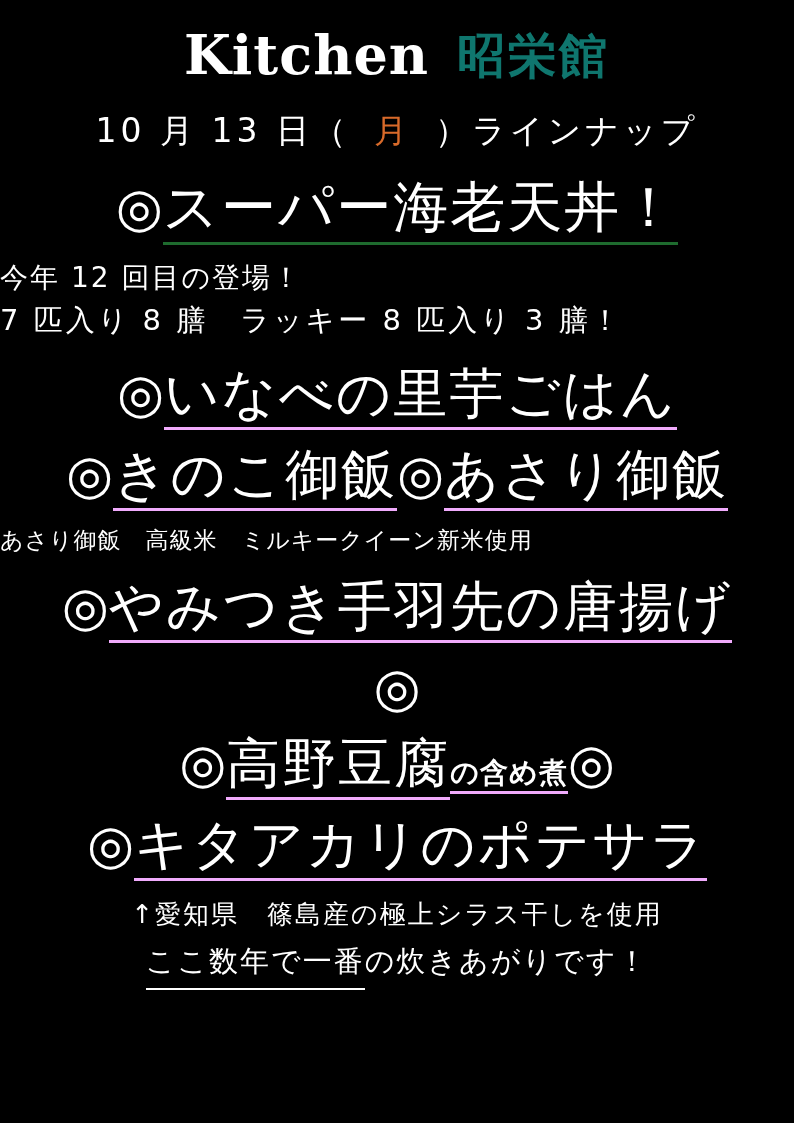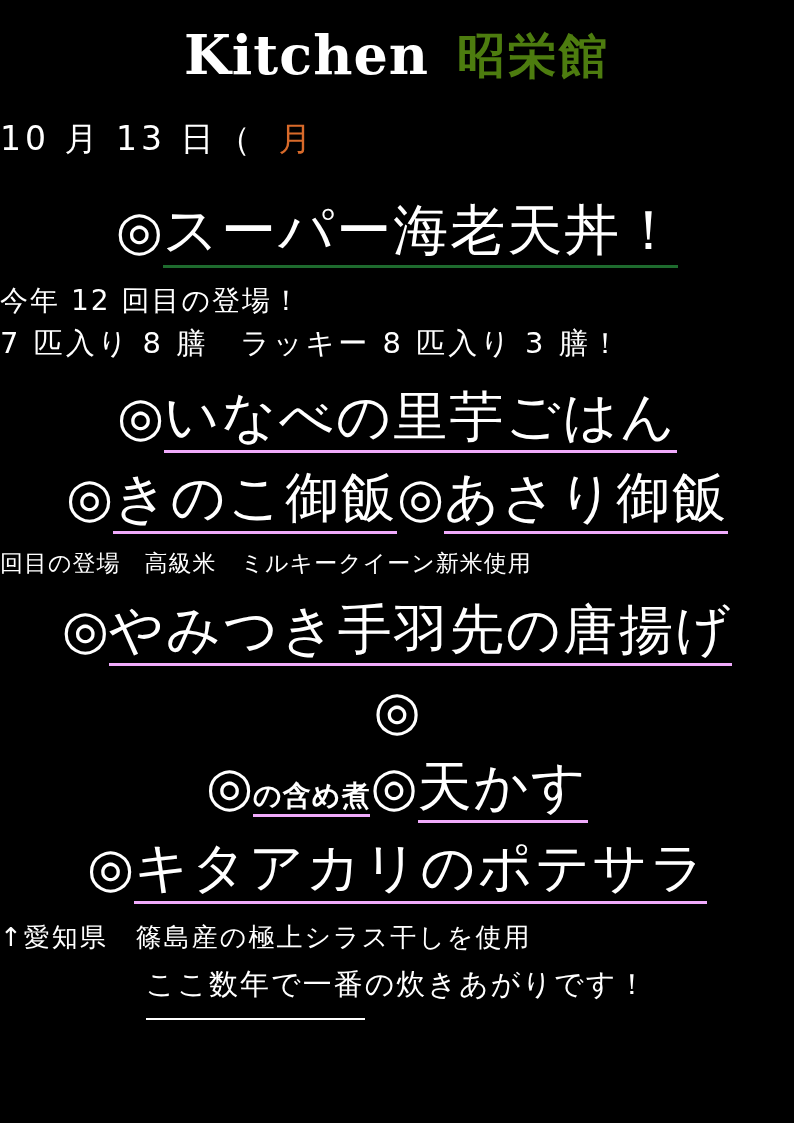--- a/index.html
+++ b/index.html
@@ -38,29 +38,30 @@
     letter-spacing: 1px;
     line-height: 1.1;
     color: #ffffff;
   }
   .title-jp {
     font-family: "DejaVu Serif", "Liberation Serif", serif;
     font-weight: bold;
     font-size: 48px;
     letter-spacing: 3px;
     line-height: 1.1;
-    color: #4d7c0f;
+    color: #0f766e;
   }
 
   
   .date-row {
-    margin-top: 32px;
+    margin-top: 24px;
     font-size: 33px;
     letter-spacing: 4px;
     display: flex;
+    justify-content: center;
     align-items: baseline;
     gap: 24px;
   }
   .date-row .accent { color: #d86a2a; }
 
   
   .menu-line {
     display: flex;
     justify-content: center;
     align-items: baseline;
@@ -74,21 +75,21 @@
     padding-bottom: 2px;
   }
   .menu-text.big { font-size: 55px; }
   .menu-text.sub-inline {
     font-size: 28px;
     letter-spacing: 1px;
     font-weight: bold;
   }
 
   .u-red { border-bottom: 3px solid #f0abfc; }
-  .u-green { border-bottom: 3px solid #1e6b2e; margin-top: 15px; }
+  .u-green { border-bottom: 3px solid #1e6b2e; }
 
   
   .mark {
     font-size: 54px;
     line-height: 1.15;
   }
 
   
   .note {
     text-align: left;
@@ -100,48 +101,50 @@
     font-size: 23px;
     letter-spacing: 1px;
   }
   .note.wide {
     font-size: 29px;
     letter-spacing: 3px;
   }
   .note.tight { margin-top: 4px; }
 
   .footer-note {
+    text-align: center;
     font-size: 26px;
     letter-spacing: 2px;
     margin-top: 16px;
   }
   .footer-note2 {
     text-align: center;
     font-size: 29px;
     letter-spacing: 2px;
     margin-top: 10px;
   }
   .uline-part {
     border-bottom: 2px solid #ffffff;
-    padding-bottom: 17px;
+    padding-bottom: 10px;
   }
 </style>
 </head>
 <body>
 
 <div class="poster">
 
   <div class="title-row">
     <div class="title-en">Kitchen</div>
     <div class="title-jp">昭栄館</div>
   </div>
 
   <div class="date-row">
     <span>10 月 13 日（</span>
     <span class="accent">月</span>
+    <span>）ラインナップ</span>
   </div>
 
   <div class="menu-line" style="margin-top:22px;">
     <span class="mark">◎</span>
     <span class="menu-text big u-green">スーパー海老天丼！</span>
   </div>
 
   <div class="note">今年 12 回目の登場！</div>
   <div class="note wide tight">7 匹入り 8 膳　ラッキー 8 匹入り 3 膳！</div>
 
@@ -150,36 +153,36 @@
     <span class="menu-text u-red">いなべの里芋ごはん</span>
   </div>
 
   <div class="menu-line">
     <span class="mark">◎</span>
     <span class="menu-text u-red">きのこ御飯</span>
     <span class="mark">◎</span>
     <span class="menu-text u-red">あさり御飯</span>
   </div>
 
-  <div class="note small">回目の登場　高級米　ミルキークイーン新米使用</div>
+  <div class="note small">あさり御飯　高級米　ミルキークイーン新米使用</div>
 
   <div class="menu-line" style="margin-top:20px;">
     <span class="mark">◎</span>
     <span class="menu-text u-red">やみつき手羽先の唐揚げ</span>
   </div>
 
   <div class="menu-line">
     <span class="mark">◎</span>
   </div>
 
   <div class="menu-line">
     <span class="mark">◎</span>
+    <span class="menu-text u-red">高野豆腐</span>
     <span class="menu-text sub-inline u-red">の含め煮</span>
     <span class="mark">◎</span>
-    <span class="menu-text u-red">天かす</span>
   </div>
 
   <div class="menu-line">
     <span class="mark">◎</span>
     <span class="menu-text u-red">キタアカリのポテサラ</span>
   </div>
 
   <div class="footer-note">↑愛知県　篠島産の極上シラス干しを使用</div>
 
   <div class="footer-note2">

